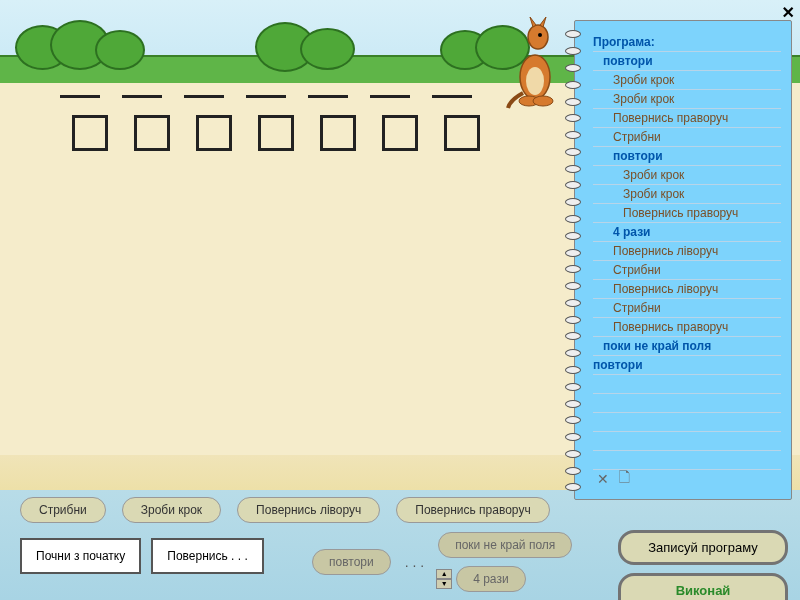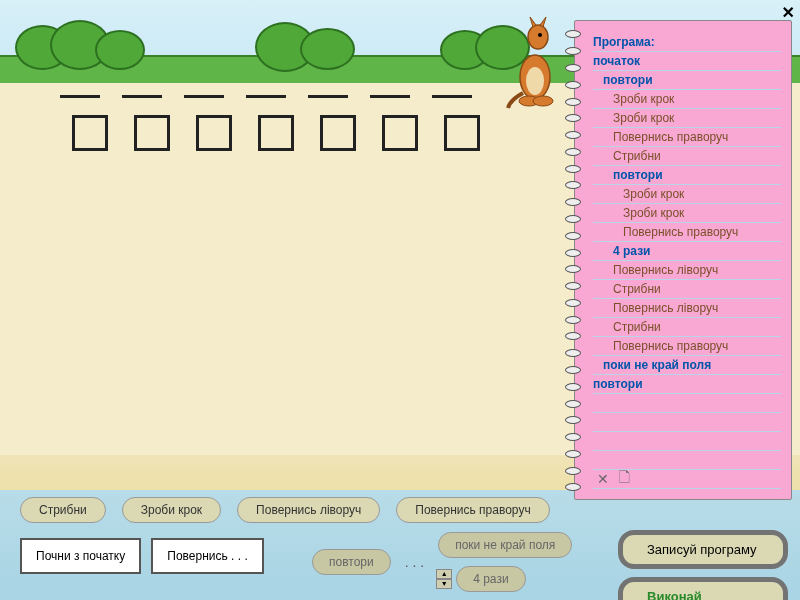--- a/index.html
+++ b/index.html
@@ -23,21 +23,21 @@
 .kangaroo { position: absolute; top: 15px; left: 505px; width: 55px; height: 95px; }
 .kangaroo svg { width: 100%; height: 100%; }
 
 .dashes { position: absolute; top: 95px; left: 60px; display: flex; gap: 22px; }
 .dash { width: 40px; height: 3px; background: #222; }
 .boxes { position: absolute; top: 115px; left: 72px; display: flex; gap: 26px; }
 .box { width: 36px; height: 36px; border: 3px solid #222; background: transparent; }
 
 .close-x { position: absolute; top: 3px; right: 5px; font-size: 16px; font-weight: bold; cursor: pointer; color: #000; }
 
-.notebook { position: absolute; top: 20px; right: 8px; width: 218px; height: 480px; background: #f9a8d4; border: 1px solid #888; border-radius: 2px; }
+.notebook { position: absolute; top: 20px; right: 8px; width: 218px; height: 480px; background: #7dd3fc; border: 1px solid #888; border-radius: 2px; }
 .spiral { position: absolute; left: -10px; top: 5px; width: 18px; height: 470px; display: flex; flex-direction: column; justify-content: space-around; }
 .ring { width: 16px; height: 8px; border: 1.5px solid #555; border-radius: 50%; background: #eee; }
 .notebook-content { padding: 12px 10px 10px 18px; font-size: 12px; line-height: 18px; }
 .prog-line { border-bottom: 1px solid #b8d4e8; white-space: nowrap; }
 .prog-title { color: #0055aa; font-weight: bold; }
 .kw { color: #0055aa; font-weight: bold; }
 .cmd { color: #7a5028; }
 .i1 { padding-left: 10px; }
 .i2 { padding-left: 20px; }
 .i3 { padding-left: 30px; }
@@ -50,21 +50,21 @@
 .bottom-left { position: absolute; top: 538px; left: 20px; display: flex; gap: 10px; }
 .rect-btn { background: #fff; border: 2px solid #555; padding: 9px 14px; font-size: 12px; cursor: pointer; }
 
 .loop-controls { position: absolute; top: 530px; left: 310px; }
 .loop-btn { background: #c8c7a4; border: 1px solid #999; border-radius: 14px; padding: 5px 16px; font-size: 12px; color: #666; cursor: pointer; margin: 2px; display: inline-block; }
 .dots { font-size: 14px; color: #555; padding: 0 6px; }
 .stepper { display: flex; flex-direction: column; }
 .step-arrow { width: 16px; height: 10px; background: #d0ceb0; border: 1px solid #888; font-size: 7px; text-align: center; line-height: 8px; cursor: pointer; }
 
 .right-buttons { position: absolute; top: 530px; right: 12px; display: flex; flex-direction: column; gap: 8px; }
-.big-pill { background: #dad9b4; border: 5px solid #737373; border-radius: 16px; padding: 7px 24px; font-size: 13px; cursor: pointer; width: 170px; }
+.big-pill { background: #dad9b4; border: 3px solid #737373; border-radius: 16px; padding: 7px 24px; font-size: 13px; cursor: pointer; text-align: center; width: 170px; }
 .big-pill.green { color: #2a8a2a; font-weight: bold; }
 </style>
 </head>
 <body>
 
 <div class="sky"></div>
 <div class="grass"></div>
 <div class="sand"></div>
 <div class="beach-strip"></div>
 <div class="water"></div>
@@ -139,21 +139,20 @@
       <div class="ring"></div>
       <div class="ring"></div>
       <div class="ring"></div>
       <div class="ring"></div>
       <div class="ring"></div>
       <div class="ring"></div>
     </div>
   <div class="notebook-content">
     <div class="prog-line prog-title">Програма:</div>
     <div id="prog-lines">
-        <div class="prog-line kw i0">початок</div>
         <div class="prog-line kw i1">повтори</div>
         <div class="prog-line cmd i2">Зроби крок</div>
         <div class="prog-line cmd i2">Зроби крок</div>
         <div class="prog-line cmd i2">Повернись праворуч</div>
         <div class="prog-line cmd i2">Стрибни</div>
         <div class="prog-line kw i2">повтори</div>
         <div class="prog-line cmd i3">Зроби крок</div>
         <div class="prog-line cmd i3">Зроби крок</div>
         <div class="prog-line cmd i3">Повернись праворуч</div>
         <div class="prog-line kw i2">4 рази</div>

